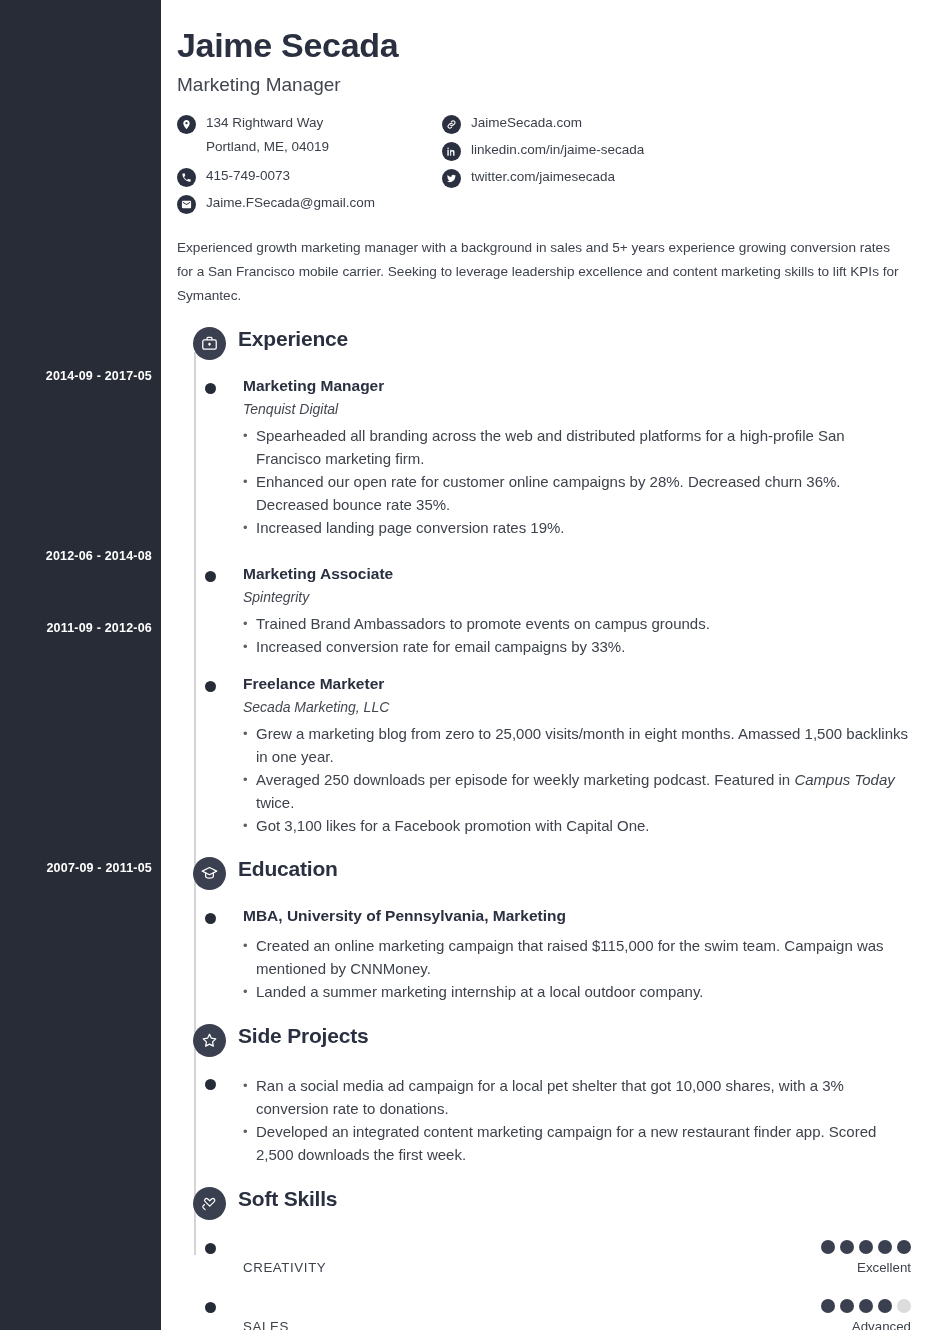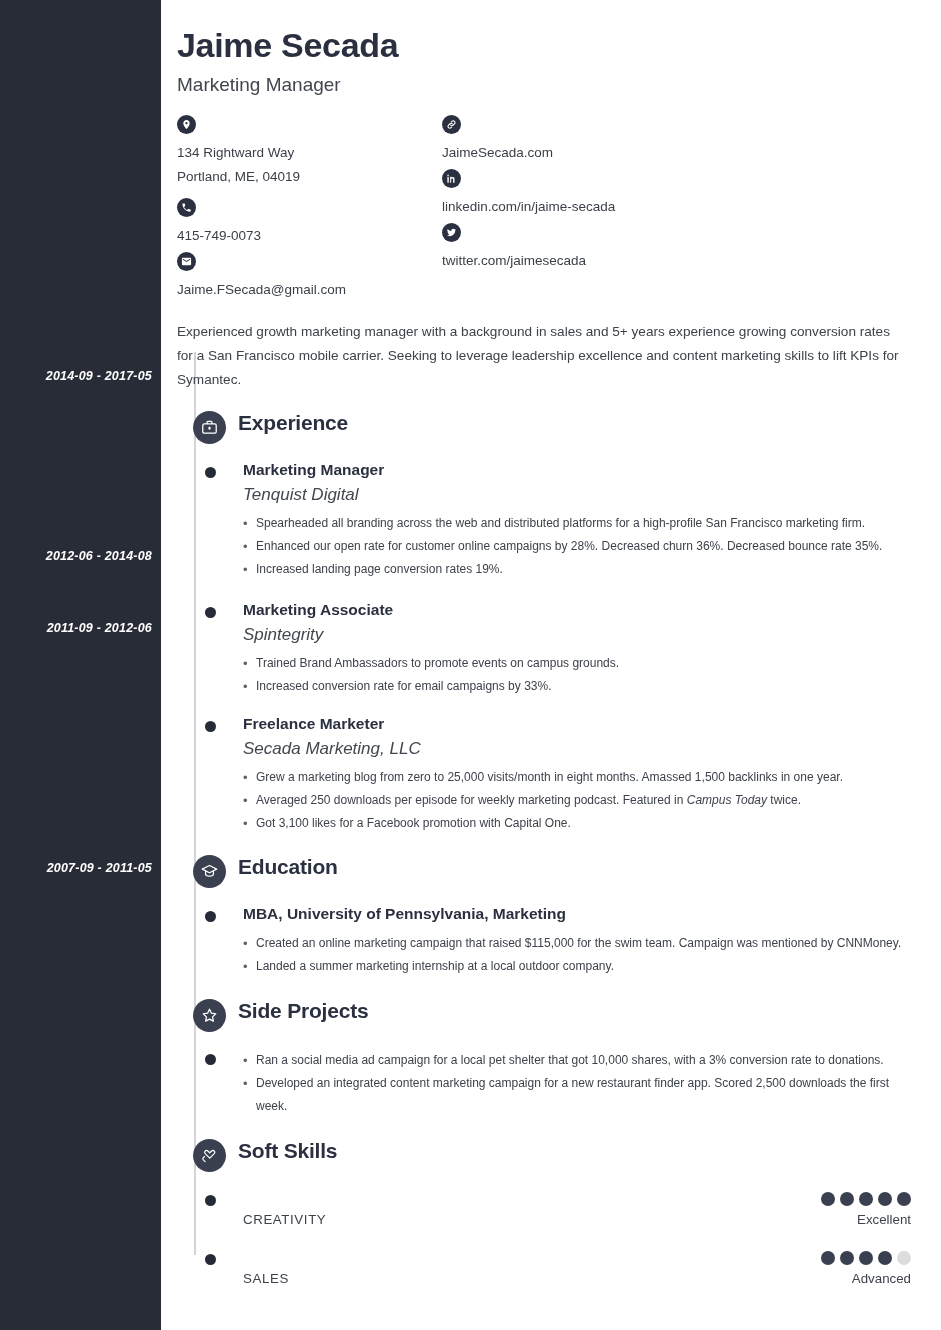--- a/index.html
+++ b/index.html
@@ -20,21 +20,20 @@
   .date-label {
     position: absolute;
     right: 9px;
     width: 150px;
     text-align: right;
     color: #ffffff;
     font-size: 12.5px;
     font-weight: bold;
     letter-spacing: .2px;
     white-space: nowrap;
-    font-style: italic;
   }
 
   
   .main {
     position: absolute; left: 161px; top: 0;
     width: 780px; height: 1330px;
     padding: 0 30px 0 16px;
   }
 
   
@@ -53,21 +52,21 @@
   }
 
   
   .contacts {
     margin-top: 18px;
     display: flex;
     gap: 0px;
   }
   .contacts-col { display: flex; flex-direction: column; gap: 7px; }
   .contacts-col.left { width: 265px; }
-  .contact-row { display: flex; align-items: flex-start; gap: 10px; flex-direction: column; }
+  .contact-row { display: flex; align-items: flex-start; gap: 10px; }
   .contact-icon {
     flex: 0 0 auto;
     width: 19px; height: 19px;
     border-radius: 50%;
     background: #2b3040;
     display: flex; align-items: center; justify-content: center;
     margin-top: 1px;
   }
   .contact-icon svg { display: block; }
   .contact-text {
@@ -129,29 +128,29 @@
     background: #262b38;
     z-index: 2;
   }
   .entry-title {
     font-size: 15.5px;
     font-weight: bold;
     color: #2b3040;
   }
   .entry-sub {
     margin-top: 6px;
-    font-size: 17px;
+    font-size: 14px;
     font-style: italic;
     color: #42474f;
   }
   .bullets { margin-top: 7px; list-style: none; }
   .bullets li {
     position: relative;
     padding-left: 13px;
-    font-size: 12px;
+    font-size: 15px;
     line-height: 23px;
     color: #3d424b;
     max-width: 685px;
   }
   .bullets li::before {
     content: "•";
     position: absolute; left: 0; top: 0;
     color: #5c616b;
     font-size: 13px;
   }
@@ -283,21 +282,21 @@
         <span class="entry-dot" style="top:6px"></span>
         <div class="entry-title">Marketing Manager</div>
         <div class="entry-sub">Tenquist Digital</div>
         <ul class="bullets">
           <li>Spearheaded all branding across the web and distributed platforms for a high-profile San Francisco marketing firm.</li>
           <li>Enhanced our open rate for customer online campaigns by 28%. Decreased churn 36%. Decreased bounce rate 35%.</li>
           <li>Increased landing page conversion rates 19%.</li>
         </ul>
       </div>
 
-      <div class="entry" style="margin-top:20px">
+      <div class="entry" style="margin-top:26px">
         <span class="entry-dot" style="top:6px"></span>
         <div class="entry-title">Marketing Associate</div>
         <div class="entry-sub">Spintegrity</div>
         <ul class="bullets">
           <li>Trained Brand Ambassadors to promote events on campus grounds.</li>
           <li>Increased conversion rate for email campaigns by 33%.</li>
         </ul>
       </div>
 
       <div class="entry" style="margin-top:17px">

